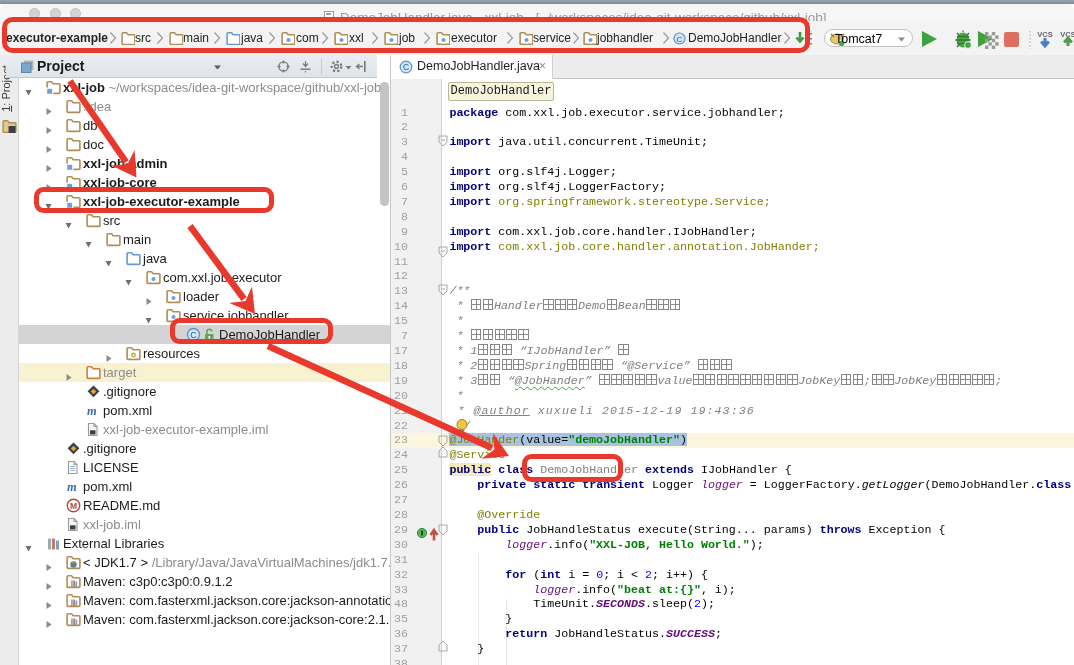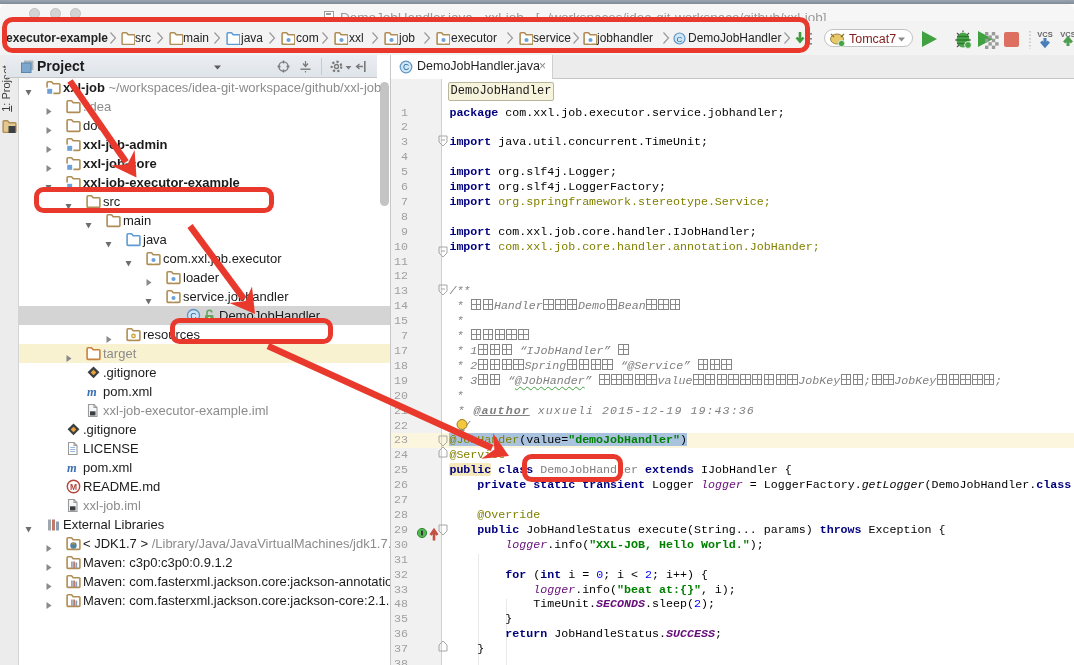--- a/index.html
+++ b/index.html
@@ -17,21 +17,21 @@
   background:#fff; border:1px solid #9b9b9b; }
 #wicon::after { content:""; position:absolute; left:1px; top:1px; width:5px; height:2px; background:#9b9b9b; }
 
 #bcbar { position:absolute; left:0; top:21px; width:1074px; height:34px; background:#f3f3f3; }
 #bcrow { position:absolute; left:0; top:0; width:1074px; height:34px; }
 .babs { position:absolute; top:10px; font-size:12px; color:#242424; white-space:nowrap; }
 .babsi { position:absolute; top:10px; }
 .babs.bchev { top:10px; }
 #tomcatbtn { position:absolute; left:824px; top:8px; width:89px; height:18px; background:#fff;
   border:1px solid #c2c2c2; border-radius:9px; }
-#tomcatbtn span { position:absolute; left:24px; top:2px; font-size:12.5px; color:#7f1d1d; }
+#tomcatbtn span { position:absolute; left:10px; top:2px; font-size:12.5px; color:#000000; }
 
 #lstrip { position:absolute; left:0; top:55px; width:19px; height:610px; background:#ececec;
   border-right:1px solid #d4d4d4; }
 #lstriplbl { position:absolute; left:-19px; top:24px; width:57px; height:19px;
   transform:rotate(-90deg); font-size:11px; color:#3c3c3c; text-align:center; }
 
 #phead { position:absolute; left:6px; top:55px; width:371px; height:23px;
   background:linear-gradient(#eaeef2,#dfe4ea); border-bottom:1px solid #c6c6c6; }
 #phead .ptxt { position:absolute; left:31px; top:3px; font-size:14px; font-weight:bold; color:#1b1b1b; }
 
@@ -67,21 +67,21 @@
 .cl { height:14.92px; line-height:14.92px; }
 .k { color:#000080; font-weight:bold; }
 .s { color:#008000; font-weight:bold; }
 .n { color:#0000ff; }
 .an { color:#808000; }
 .cm { color:#808080; font-style:italic; }
 .f  { color:#660e7a; font-style:italic; }
 .fb { color:#660e7a; font-style:italic; font-weight:bold; }
 .gy { color:#808080; }
 .it { font-style:italic; }
-.au { font-weight:bold; text-decoration:underline; }
+.au { font-weight:normal; text-decoration:underline; }
 .wavy { text-decoration:underline; text-decoration-style:wavy; text-decoration-color:#3fa33f; text-decoration-thickness:1px; text-underline-offset:2px; }
 .sel { background:#a9c3df; }
 .pubhl { background:#f5e8bb; border-radius:2px; }
 i.c { display:inline-block; width:10.4px; height:10.8px; margin:0 0.7px; vertical-align:-1px;
   border:1px solid #868686;
   background:linear-gradient(#8a8a8a,#8a8a8a) 50% 0/1px 100% no-repeat,
              linear-gradient(#8a8a8a,#8a8a8a) 0 48%/100% 1px no-repeat; }
 #chip { position:absolute; left:57px; top:3px; width:106px; height:19px; background:#f7f4dd;
   border:1px solid #b9b69c; border-radius:2px; font:12px "Liberation Mono", monospace;
   color:#1a1a1a; text-align:center; line-height:17px; }
@@ -294,20 +294,29 @@
         <span style="left:44px" class="tlb b">xxl-job<span class="gp"> ~/workspaces/idea-git-workspace/github/xxl-job</span></span>
       </div>
       <div class="trow">
         <span style="left:25px" class="tar"><span class="arr"><svg width="9" height="9" viewBox="0 0 9 9" style="">
               <path d="M2.5,1 L7.5,4.5 L2.5,8 Z" fill="#8a8a8a"></path>
             </svg></span></span>
         <span style="left:47px" class="tic"><svg width="15" height="15" viewBox="0 0 15 15" style="">
             <path d="M1.1,4.2 L1.1,12.6 Q1.1,13.4 1.9,13.4 L13.1,13.4 Q13.9,13.4 13.9,12.6 L13.9,4.6 Q13.9,3.8 13.1,3.8 L7.2,3.8 L6.0,2.2 Q5.7,1.8 5.2,1.8 L2.0,1.8 Q1.1,1.8 1.1,2.7 Z" fill="#fff" stroke="#b08d55" stroke-width="1.6"></path>
           </svg></span>
         <span style="left:64px" class="tlb gy">.idea</span>
+      </div>
+      <div class="trow">
+        <span style="left:25px" class="tar"><span class="arr"><svg width="9" height="9" viewBox="0 0 9 9" style="">
+              <path d="M2.5,1 L7.5,4.5 L2.5,8 Z" fill="#8a8a8a"></path>
+            </svg></span></span>
+        <span style="left:47px" class="tic"><svg width="15" height="15" viewBox="0 0 15 15" style="">
+            <path d="M1.1,4.2 L1.1,12.6 Q1.1,13.4 1.9,13.4 L13.1,13.4 Q13.9,13.4 13.9,12.6 L13.9,4.6 Q13.9,3.8 13.1,3.8 L7.2,3.8 L6.0,2.2 Q5.7,1.8 5.2,1.8 L2.0,1.8 Q1.1,1.8 1.1,2.7 Z" fill="#fff" stroke="#b08d55" stroke-width="1.6"></path>
+          </svg></span>
+        <span style="left:64px" class="tlb ">db</span>
       </div>
       <div class="trow">
         <span style="left:25px" class="tar"><span class="arr"><svg width="9" height="9" viewBox="0 0 9 9" style="">
               <path d="M2.5,1 L7.5,4.5 L2.5,8 Z" fill="#8a8a8a"></path>
             </svg></span></span>
         <span style="left:47px" class="tic"><svg width="15" height="15" viewBox="0 0 15 15" style="">
             <path d="M1.1,4.2 L1.1,12.6 Q1.1,13.4 1.9,13.4 L13.1,13.4 Q13.9,13.4 13.9,12.6 L13.9,4.6 Q13.9,3.8 13.1,3.8 L7.2,3.8 L6.0,2.2 Q5.7,1.8 5.2,1.8 L2.0,1.8 Q1.1,1.8 1.1,2.7 Z" fill="#fff" stroke="#b08d55" stroke-width="1.6"></path>
           </svg></span>
         <span style="left:64px" class="tlb ">doc</span>
       </div>

